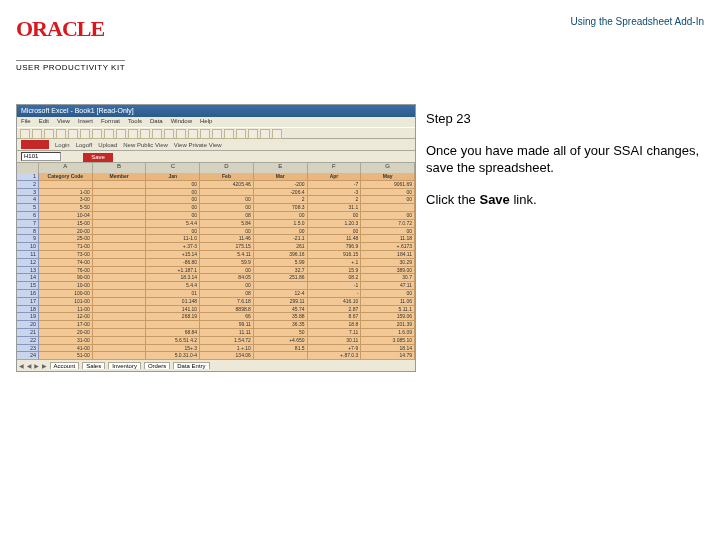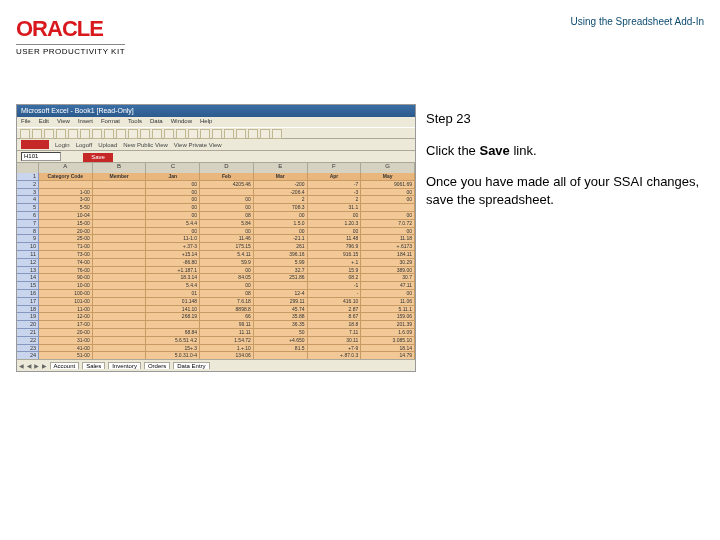--- a/index.html
+++ b/index.html
@@ -16,32 +16,32 @@
     position: absolute;
     top: 16px;
     left: 16px;
     right: 16px;
     display: flex;
     justify-content: space-between;
     align-items: flex-start;
   }
   .logo-block { display: flex; flex-direction: column; }
   .oracle-logo {
-    font-family: Liberation Sans, sans-serif;
+    font-family: Liberation Serif, serif;
     font-weight: bold;
     color: #d9181d;
     font-size: 22px;
     letter-spacing: -1px;
   }
   .upk-label {
     font-size: 8px;
     letter-spacing: 0.5px;
     color: #000;
     border-top: 1px solid #888;
-    margin-top: 2px;
+    margin-top: 18px;
     padding-top: 2px;
   }
   .doc-title {
     font-size: 10px;
     color: #0c4a6e;
   }
   .content {
     position: absolute;
     top: 104px;
     left: 16px;
@@ -537,18 +537,18 @@
         <div class="ss-tab">Data Entry</div>
       </div>
     <div class="ss-status">
       
       
     </div>
   </div>
 
   <div class="instructions">
     <p>Step 23</p>
+    <p>Once you have made all of your SSAI changes, save the spreadsheet.</p>
     <p>
       <span>Click the </span><span class="bold">Save</span><span> link.</span>
     </p>
-    <p>Once you have made all of your SSAI changes, save the spreadsheet.</p>
   </div>
 </div>
 
 </body></html>

